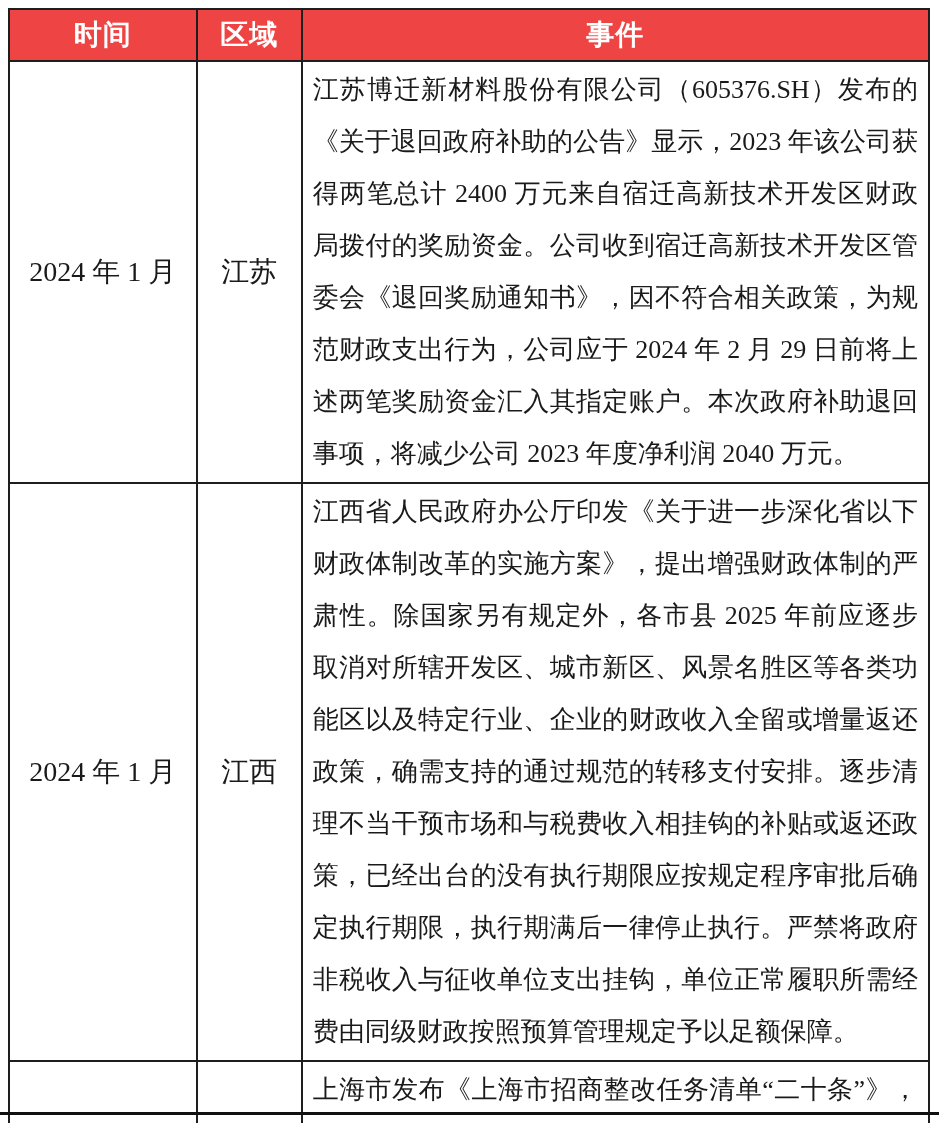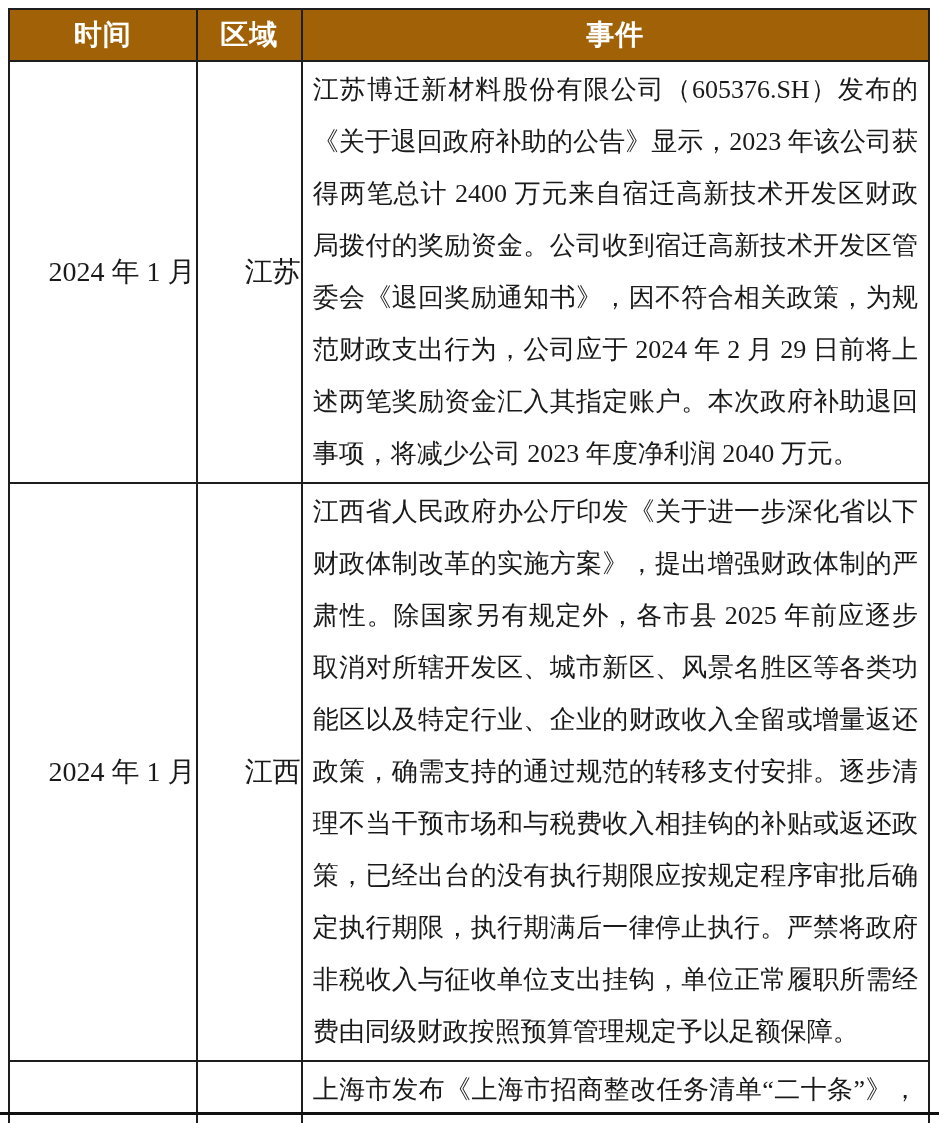--- a/index.html
+++ b/index.html
@@ -25,31 +25,31 @@
   .event-table th,
   .event-table td {
     border: 2px solid #1e1e1e;
     color: #1a1a1a;
     vertical-align: middle;
   }
   .col-time   { width: 157px; }
   .col-region { width: 88px; margin-top: 40px; }
   .col-event  { width: 525px; }
   .event-table thead th {
-    background: #a16207;
+    background: #ef4444;
     color: #ffffff;
     font-weight: bold;
     font-size: 28px;
     height: 52px;
     text-align: center;
     letter-spacing: 1px;
   }
   .event-table td.time-cell,
   .event-table td.region-cell {
-    text-align: right;
+    text-align: center;
     font-size: 28px;
     white-space: nowrap;
   }
   .event-table td.event-cell {
     font-size: 26px;
     line-height: 52px;
     padding: 2px 10px;
     text-align: justify;
     text-justify: inter-ideograph;
   }

